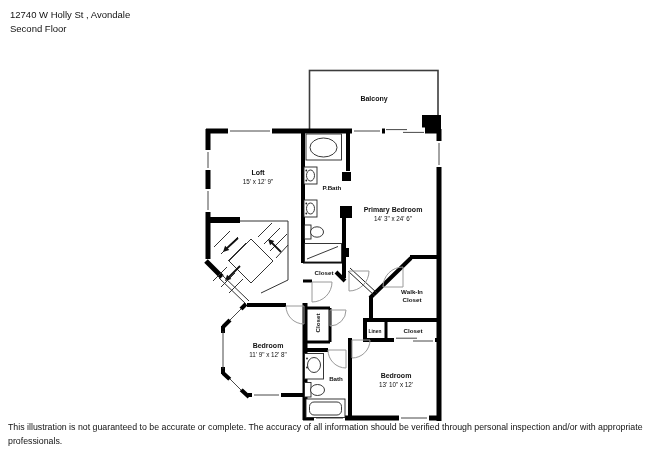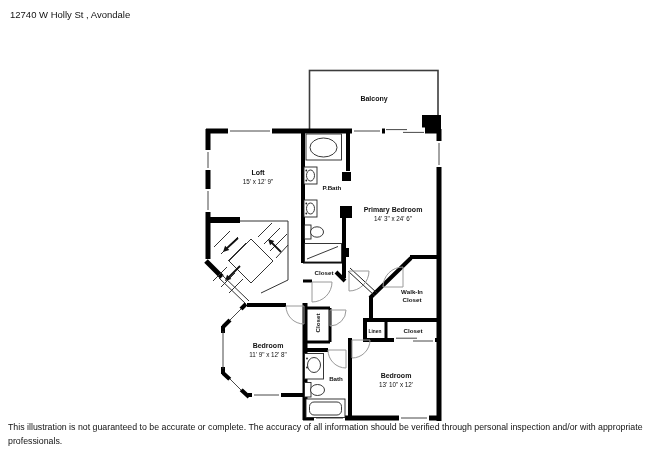--- a/index.html
+++ b/index.html
@@ -14,20 +14,21 @@
   .small-name{font-size:6.2px;font-weight:bold;text-anchor:middle;}
   .tiny-name{font-size:4.8px;font-weight:bold;text-anchor:middle;}
 </style>
 </head>
 <body>
 
 <div class="page">
 
   <div class="header">
     <div>12740 W Holly St , Avondale</div>
+    <div>Second Floor</div>
   </div>
 
   <svg class="plan" width="650" height="460" viewBox="0 0 650 460">
 
     <g>
       <rect x="309.5" y="70.5" width="128.5" height="60.5" fill="none" stroke="#3c3c3c" stroke-width="1.6"></rect>
       <rect x="422" y="115" width="19" height="18" fill="#000"></rect>
     </g>
 
     <g stroke="#000" fill="none">

